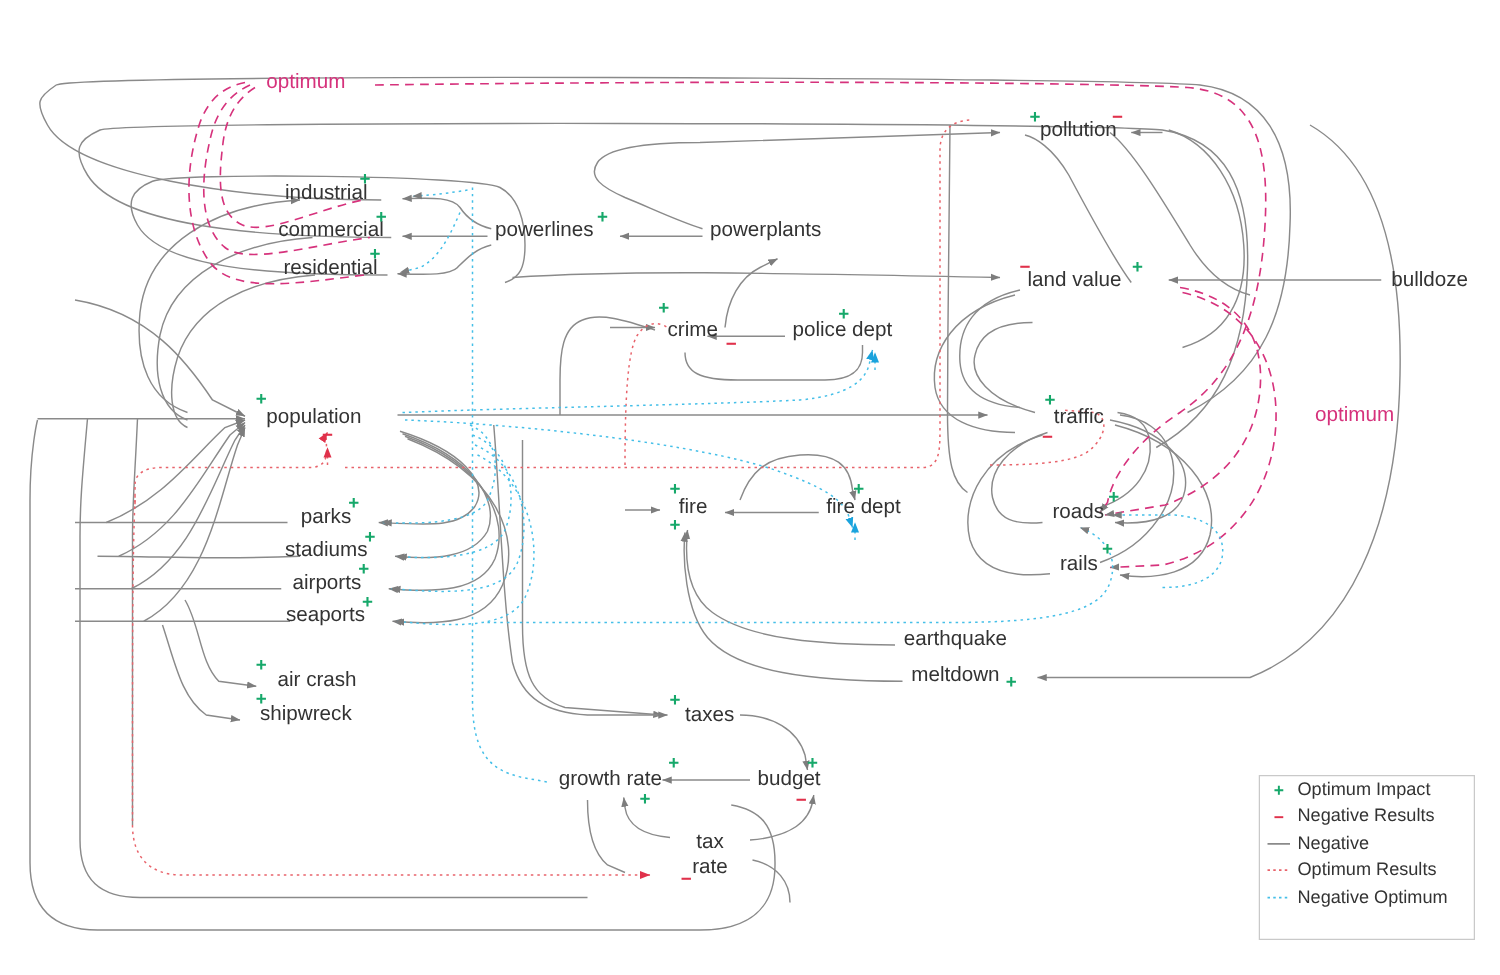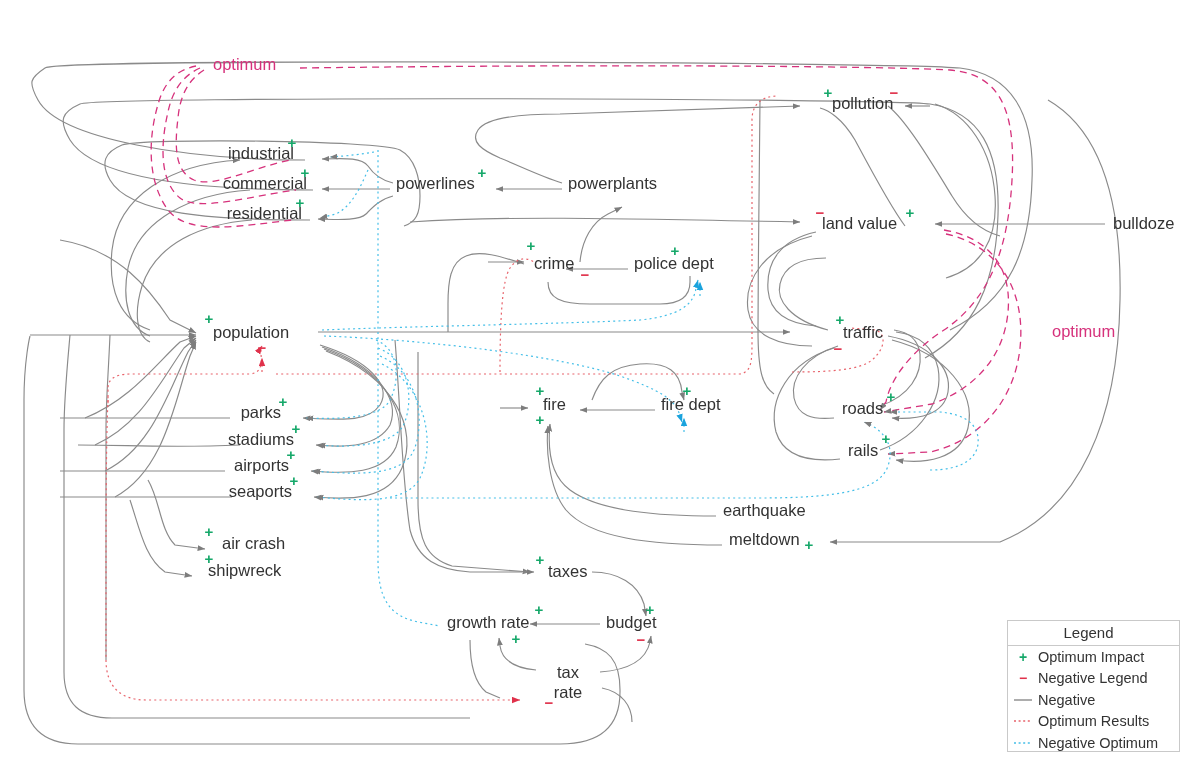--- a/index.html
+++ b/index.html
@@ -320,29 +320,28 @@
         </g>
       </g>
 
     <g id="annotation-layer">
         <text class="optlabel" x="213" y="70" text-anchor="start">optimum</text>
         <text class="optlabel" x="1052" y="337" text-anchor="start">optimum</text>
       </g>
   </svg>
 
   <div id="legend">
-    <div class="lhead">Legend</div>
     <div id="legend-rows">
         <div class="lrow">
           <div class="lkey" style="color: rgb(22, 168, 106);">+</div>
           <div class="ltext">Optimum Impact</div>
         </div>
         <div class="lrow">
           <div class="lkey" style="color: rgb(224, 49, 75);">−</div>
-          <div class="ltext">Negative Legend</div>
+          <div class="ltext">Negative Results</div>
         </div>
         <div class="lrow">
           <div class="lkey">
             <svg width="20" height="6" viewBox="0 0 20 6">
               <line x1="1" y1="3" x2="19" y2="3" stroke="#8a8a8a" stroke-width="1.4" stroke-dasharray="none"></line>
             </svg>
           </div>
           <div class="ltext">Negative</div>
         </div>
         <div class="lrow">

